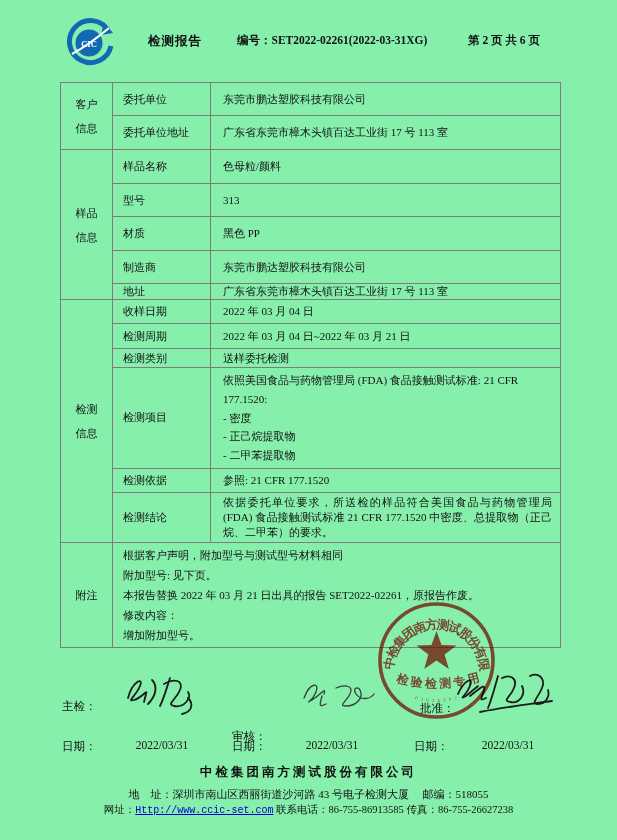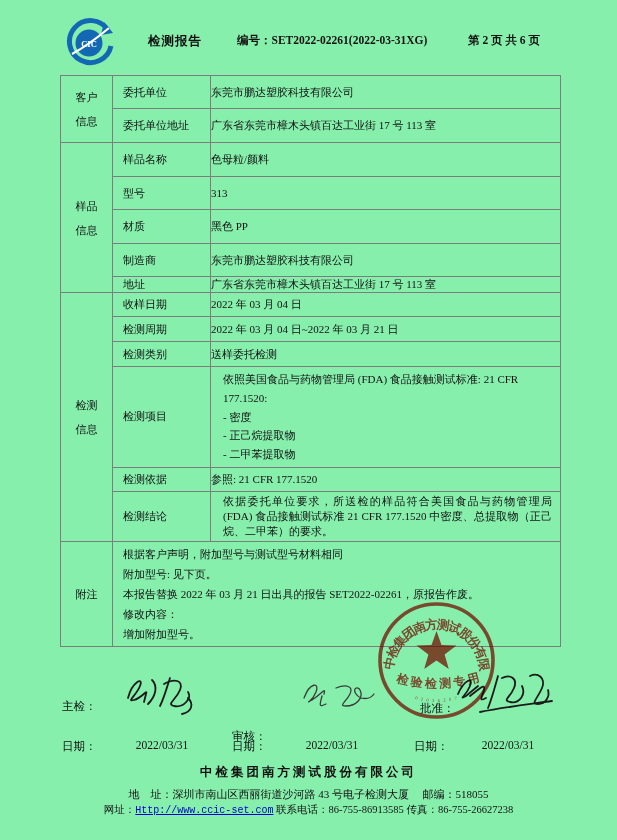--- a/index.html
+++ b/index.html
@@ -13,28 +13,28 @@
     color: #111111;
     overflow: hidden;
   }
   
   .hdr-logo { position: absolute; left: 63px; top: 18px; width: 56px; height: 50px; }
   .hdr-title { position: absolute; left: 148px; top: 33px; font-size: 12.5px; font-weight: bold; letter-spacing: 1px; }
   .hdr-no { position: absolute; left: 237px; top: 33px; font-size: 11.5px; font-weight: bold; white-space: nowrap; }
   .hdr-page { position: absolute; left: 468px; top: 33px; font-size: 11.5px; font-weight: bold; white-space: nowrap; }
   
   table.report {
-    position: absolute; left: 60px; top: 75px;
+    position: absolute; left: 60px; top: 82px;
     width: 500px; border-collapse: collapse; table-layout: fixed;
     font-size: 11px;
   }
   table.report td { border: 1px solid #7d7d7d; vertical-align: middle; overflow: hidden; }
   td.cat { text-align: center; font-size: 11px; line-height: 24px; padding: 0 4px; }
   td.fld { padding-left: 10px; font-size: 11px; }
-  td.val { padding-right: 8px; font-size: 11px; }
+  td.val { padding-left: 12px; padding-right: 8px; font-size: 11px; }
   td.val-multi { padding: 3px 8px 3px 12px; vertical-align: top; }
   .vline { line-height: 18.8px; white-space: nowrap; }
   td.concl { padding: 2px 8px 2px 12px; line-height: 15px; text-align: justify; vertical-align: middle; }
   td.notes-cell { padding: 2px 8px 2px 10px; vertical-align: top; }
   .notes-line { line-height: 20px; white-space: nowrap; }
   
   .sig-label { position: absolute; font-size: 11.5px; white-space: nowrap; }
   .sig-svg { position: absolute; }
   .date-label { position: absolute; font-size: 11.5px; white-space: nowrap; }
   .date-val { position: absolute; font-size: 11.5px; white-space: nowrap; text-align: center; width: 100px; }
@@ -115,21 +115,21 @@
         <div>检测</div>
         <div>信息</div>
       </td>
       <td class="fld">收样日期</td>
       <td class="val">2022 年 03 月 04 日</td>
     </tr>
     <tr style="height:25px">
       <td class="fld">检测周期</td>
       <td class="val">2022 年 03 月 04 日~2022 年 03 月 21 日</td>
     </tr>
-    <tr style="height:25px">
+    <tr style="height:19px">
       <td class="fld">检测类别</td>
       <td class="val">送样委托检测</td>
     </tr>
     <tr style="height:94px">
       <td class="fld">检测项目</td>
       <td class="val val-multi">
         <div class="vline">依照美国食品与药物管理局 (FDA) 食品接触测试标准: 21 CFR</div>
         <div class="vline">177.1520:</div>
         <div class="vline">-  密度</div>
         <div class="vline">-  正己烷提取物</div>

